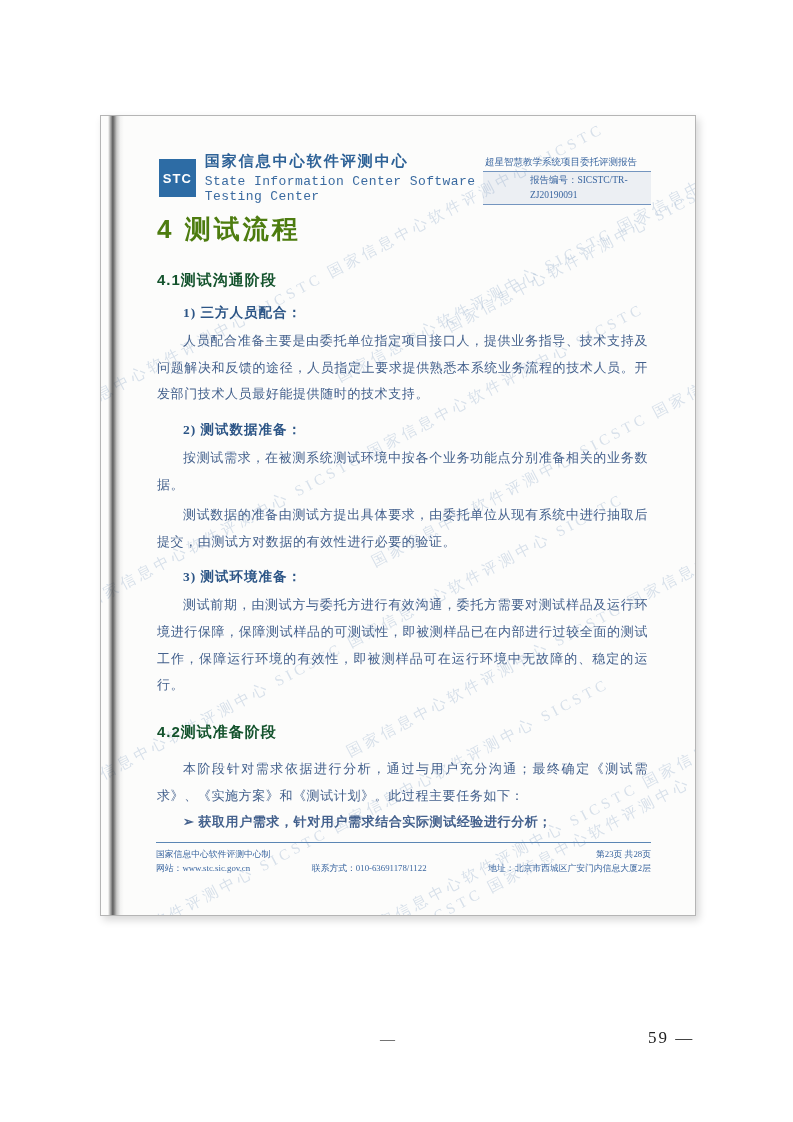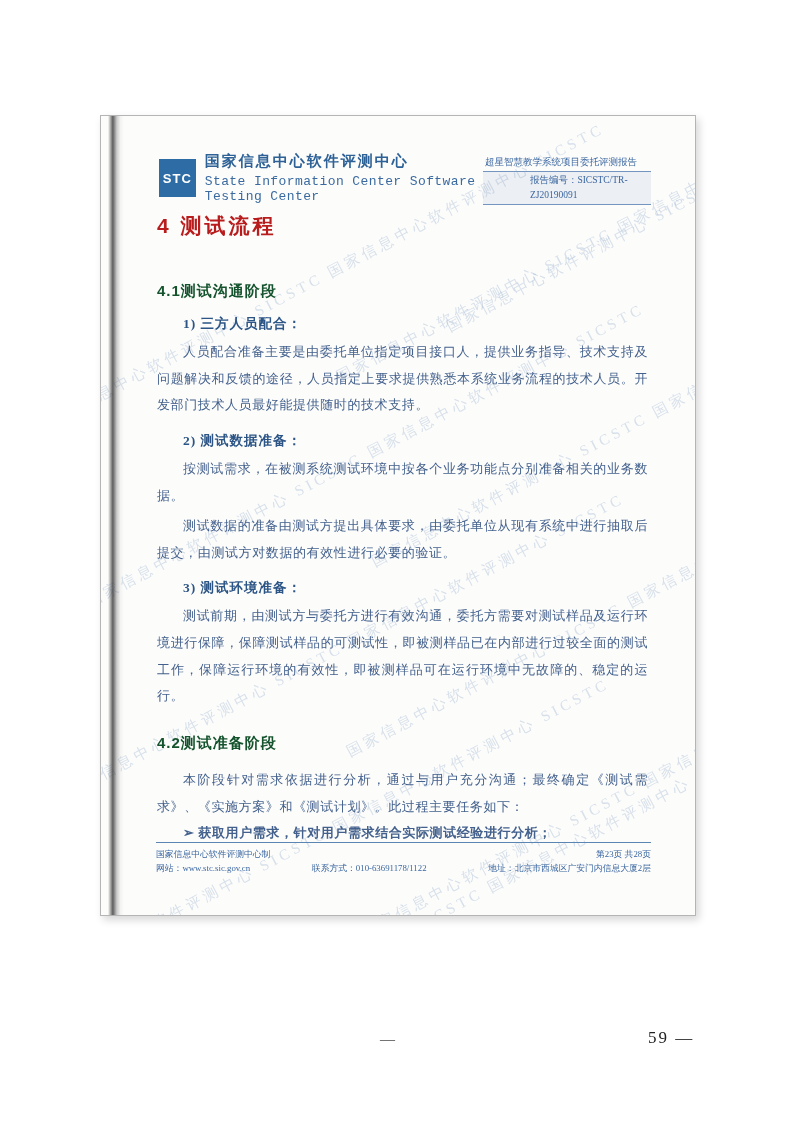--- a/index.html
+++ b/index.html
@@ -97,24 +97,24 @@
   .report-info .row + .row { background: rgba(120,150,190,0.12); padding-left: 47px; }
   
   .content {
     position: absolute;
     left: 56px; right: 47px; top: 96px;
     color: #44618d;
   }
   .chapter-title {
     font-family: "Liberation Sans", sans-serif;
     font-weight: bold;
-    font-size: 21px;
-    color: #b91c1c;
+    font-size: 26px;
+    color: #4d7c0f;
     letter-spacing: 3px;
-    margin-bottom: 42px;
+    margin-bottom: 24px;
   }
   .section-heading {
     font-family: "Liberation Sans", sans-serif;
     font-weight: bold;
     font-size: 15px;
     color: #14532d;
     letter-spacing: 1px;
     margin: 24px 0 14px 0;
   }
   .item-heading {

